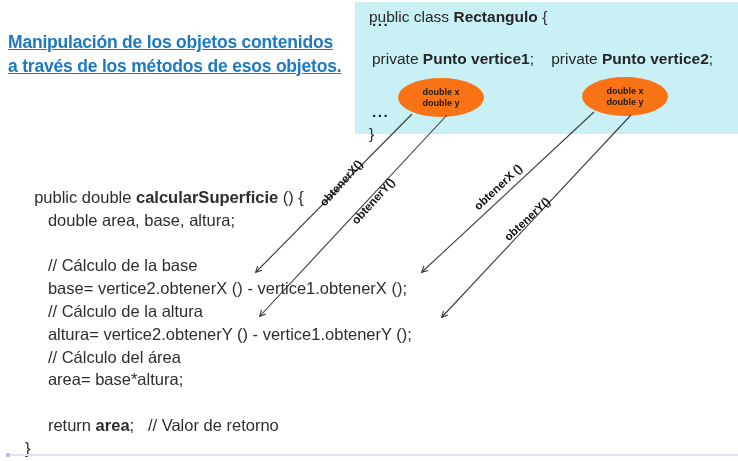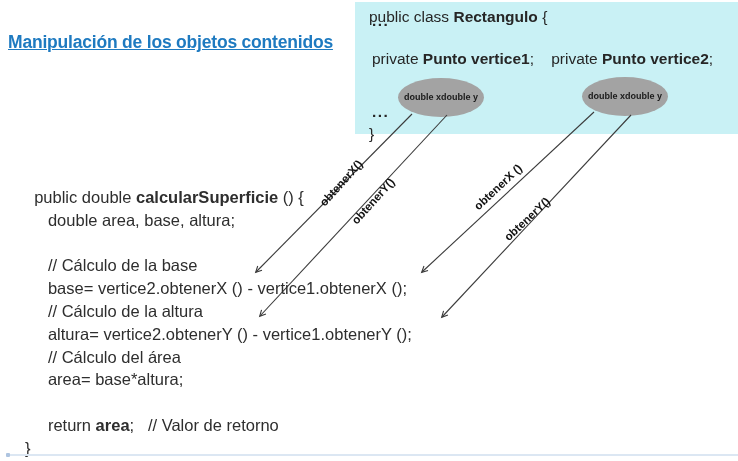--- a/index.html
+++ b/index.html
@@ -29,22 +29,22 @@
   .bseg{font-weight:bold;}
   .bx.l-class{left:14px;top:6px;}
   .bx.l-dots1{left:17px;top:10px;letter-spacing:1.5px;font-weight:bold;}
   .bx.l-comment{left:17px;top:31px;}
   .bx.l-attrs{left:17px;top:48px;}
   .bx.l-dots2{left:17px;top:101px;letter-spacing:1.5px;font-weight:bold;}
   .bx.l-brace{left:14px;top:123px;}
   
   .pt-ellipse{
     position:absolute;width:86px;height:39px;border-radius:50%;
-    background:#a3a3a3;
-    display:flex;align-items:center;justify-content:center;
+    background:#f97316;
+    display:flex;flex-direction:column;align-items:center;justify-content:center;
     font-size:9px;font-weight:bold;color:#1a1a1a;line-height:11px;
   }
   .pt-ellipse.left{left:398px;top:78px;}
   .pt-ellipse.right{left:582px;top:77px;}
   
   .arrows{position:absolute;left:0;top:0;width:738px;height:461px;pointer-events:none;}
   
   .arrow-label{
     position:absolute;
     font-size:11.5px;font-weight:bold;color:#111;white-space:pre;
@@ -71,20 +71,21 @@
     background:#aec4e0;border-radius:1px;
   }
 </style>
 </head>
 <body>
 
 <div class="slide">
 
   <div class="title">
     <div>Manipulación de los objetos contenidos</div>
+    <div>a través de los métodos de esos objetos.</div>
   </div>
 
   <div class="class-box">
     <div class="bx l-class"><span>public class </span><span class="bseg">Rectangulo</span><span> {</span></div>
     <div class="bx l-dots1">...</div>
     <div class="bx l-attrs"><span>private </span><span class="bseg">Punto vertice1</span><span>;    private </span><span class="bseg">Punto vertice2</span><span>;</span></div>
     <div class="bx l-dots2">...</div>
     <div class="bx l-brace">}</div>
   </div>
 

